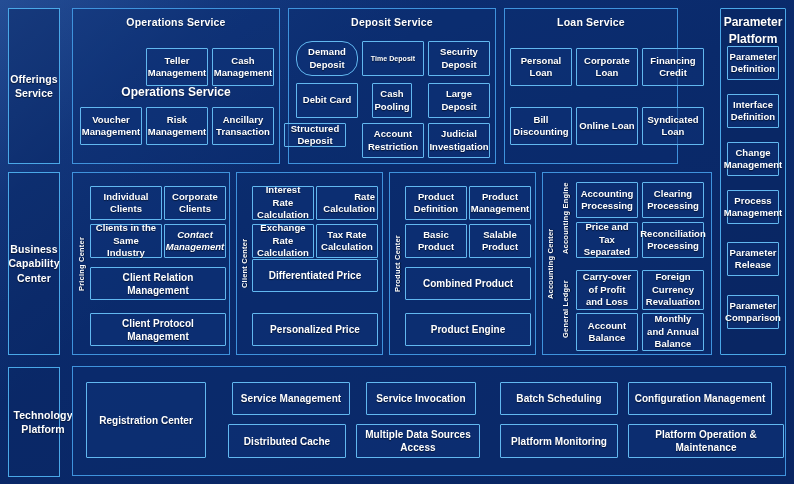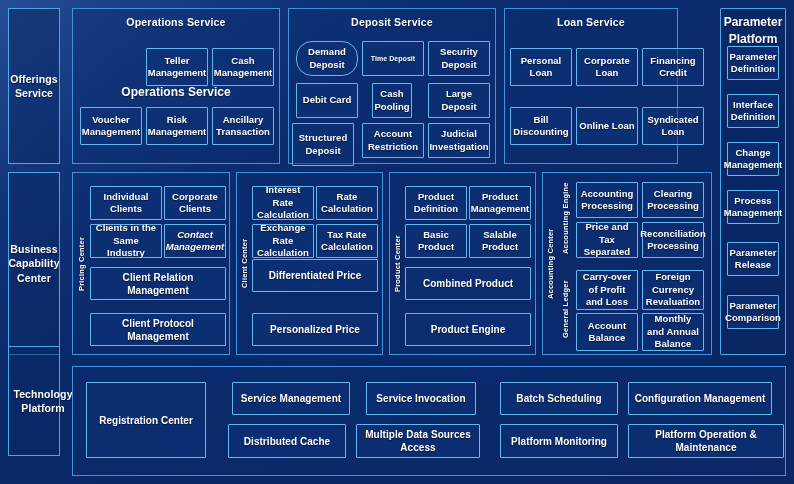--- a/index.html
+++ b/index.html
@@ -99,21 +99,21 @@
 
   <div class="group" style="left:288px;top:8px;width:208px;height:156px;">
     <div class="group-title">Deposit Service</div>
   </div>
   <div class="cell" style="left:296px;top:41px;width:62px;height:35px;border-radius:16px;">Demand Deposit</div>
   <div class="cell tiny" style="left:362px;top:41px;width:62px;height:35px;">Time Deposit</div>
   <div class="cell" style="left:428px;top:41px;width:62px;height:35px;">Security Deposit</div>
   <div class="cell" style="left:296px;top:83px;width:62px;height:35px;">Debit Card</div>
   <div class="cell" style="left:372px;top:83px;width:40px;height:35px;">Cash Pooling</div>
   <div class="cell" style="left:428px;top:83px;width:62px;height:35px;">Large Deposit</div>
-  <div class="cell" style="left:292px;top:123px;width:62px;height:43px;">Structured Deposit</div>
+  <div class="cell" style="left:284px;top:123px;width:62px;height:24px;">Structured Deposit</div>
   <div class="cell" style="left:362px;top:123px;width:62px;height:35px;">Account Restriction</div>
   <div class="cell" style="left:428px;top:123px;width:62px;height:35px;">Judicial Investigation</div>
 
   <div class="group" style="left:504px;top:8px;width:174px;height:156px;text-decoration:underline;">
     <div class="group-title">Loan Service</div>
   </div>
   <div class="cell" style="left:510px;top:48px;width:62px;height:38px;">Personal Loan</div>
   <div class="cell" style="left:576px;top:48px;width:62px;height:38px;">Corporate Loan</div>
   <div class="cell" style="left:642px;top:48px;width:62px;height:38px;">Financing Credit</div>
   <div class="cell" style="left:510px;top:107px;width:62px;height:38px;">Bill Discounting</div>
@@ -142,21 +142,21 @@
   <div class="cell" style="left:90px;top:186px;width:72px;height:34px;">Individual Clients</div>
   <div class="cell" style="left:164px;top:186px;width:62px;height:34px;">Corporate Clients</div>
   <div class="cell" style="left:90px;top:224px;width:72px;height:34px;">Clients in the Same Industry</div>
   <div class="cell" style="left:164px;top:224px;width:62px;height:34px;font-style:italic;">Contact Management</div>
   <div class="cell wide" style="left:90px;top:267px;width:136px;height:33px;">Client Relation Management</div>
   <div class="cell wide" style="left:90px;top:313px;width:136px;height:33px;">Client Protocol Management</div>
 
   <div class="group" style="left:236px;top:172px;width:147px;height:183px;"></div>
   <div class="vlabel" style="left:237px;top:172px;width:14px;height:183px;">Client Center</div>
   <div class="cell" style="left:252px;top:186px;width:62px;height:34px;">Interest Rate Calculation</div>
-  <div class="cell" style="left:316px;top:186px;width:62px;height:34px;">Rate Calculation</div>
+  <div class="cell" style="left:316px;top:186px;width:62px;height:34px;text-align:right;">Rate Calculation</div>
   <div class="cell" style="left:252px;top:224px;width:62px;height:34px;">Exchange Rate Calculation</div>
   <div class="cell" style="left:316px;top:224px;width:62px;height:34px;">Tax Rate Calculation</div>
   <div class="cell wide" style="left:252px;top:259px;width:126px;height:33px;">Differentiated Price</div>
   <div class="cell wide" style="left:252px;top:313px;width:126px;height:33px;">Personalized Price</div>
 
   <div class="group" style="left:389px;top:172px;width:147px;height:183px;"></div>
   <div class="vlabel" style="left:390px;top:172px;width:14px;height:183px;">Product Center</div>
   <div class="cell" style="left:405px;top:186px;width:62px;height:34px;">Product Definition</div>
   <div class="cell" style="left:469px;top:186px;width:62px;height:34px;">Product Management</div>
   <div class="cell" style="left:405px;top:224px;width:62px;height:34px;">Basic Product</div>
@@ -170,21 +170,21 @@
   <div class="vlabel" style="left:559px;top:266px;width:13px;height:86px;">General  Ledger</div>
   <div class="cell" style="left:576px;top:182px;width:62px;height:36px;">Accounting Processing</div>
   <div class="cell" style="left:642px;top:182px;width:62px;height:36px;">Clearing Processing</div>
   <div class="cell" style="left:642px;top:222px;width:62px;height:36px;">Reconciliation Processing</div>
   <div class="cell" style="left:576px;top:222px;width:62px;height:36px;">Price and Tax Separated</div>
   <div class="cell" style="left:576px;top:270px;width:62px;height:40px;">Carry-over of Profit and Loss</div>
   <div class="cell" style="left:642px;top:270px;width:62px;height:40px;">Foreign Currency Revaluation</div>
   <div class="cell" style="left:576px;top:313px;width:62px;height:38px;">Account Balance</div>
   <div class="cell" style="left:642px;top:313px;width:62px;height:38px;">Monthly and Annual Balance</div>
 
-  <div class="sidelabel" style="left:8px;top:346px;width:52px;height:110px;padding-left:18px;">
+  <div class="sidelabel" style="left:8px;top:367px;width:52px;height:110px;padding-left:18px;">
     <span>Technology Platform</span>
   </div>
 
   <div class="group" style="left:72px;top:366px;width:714px;height:110px;"></div>
   <div class="cell wide" style="left:86px;top:382px;width:120px;height:76px;">Registration Center</div>
   <div class="cell wide" style="left:232px;top:382px;width:118px;height:33px;">Service Management</div>
   <div class="cell wide" style="left:228px;top:424px;width:118px;height:34px;">Distributed Cache</div>
   <div class="cell wide" style="left:366px;top:382px;width:110px;height:33px;">Service Invocation</div>
   <div class="cell wide" style="left:356px;top:424px;width:124px;height:34px;">Multiple Data Sources Access</div>
   <div class="cell wide" style="left:500px;top:382px;width:118px;height:33px;">Batch Scheduling</div>

